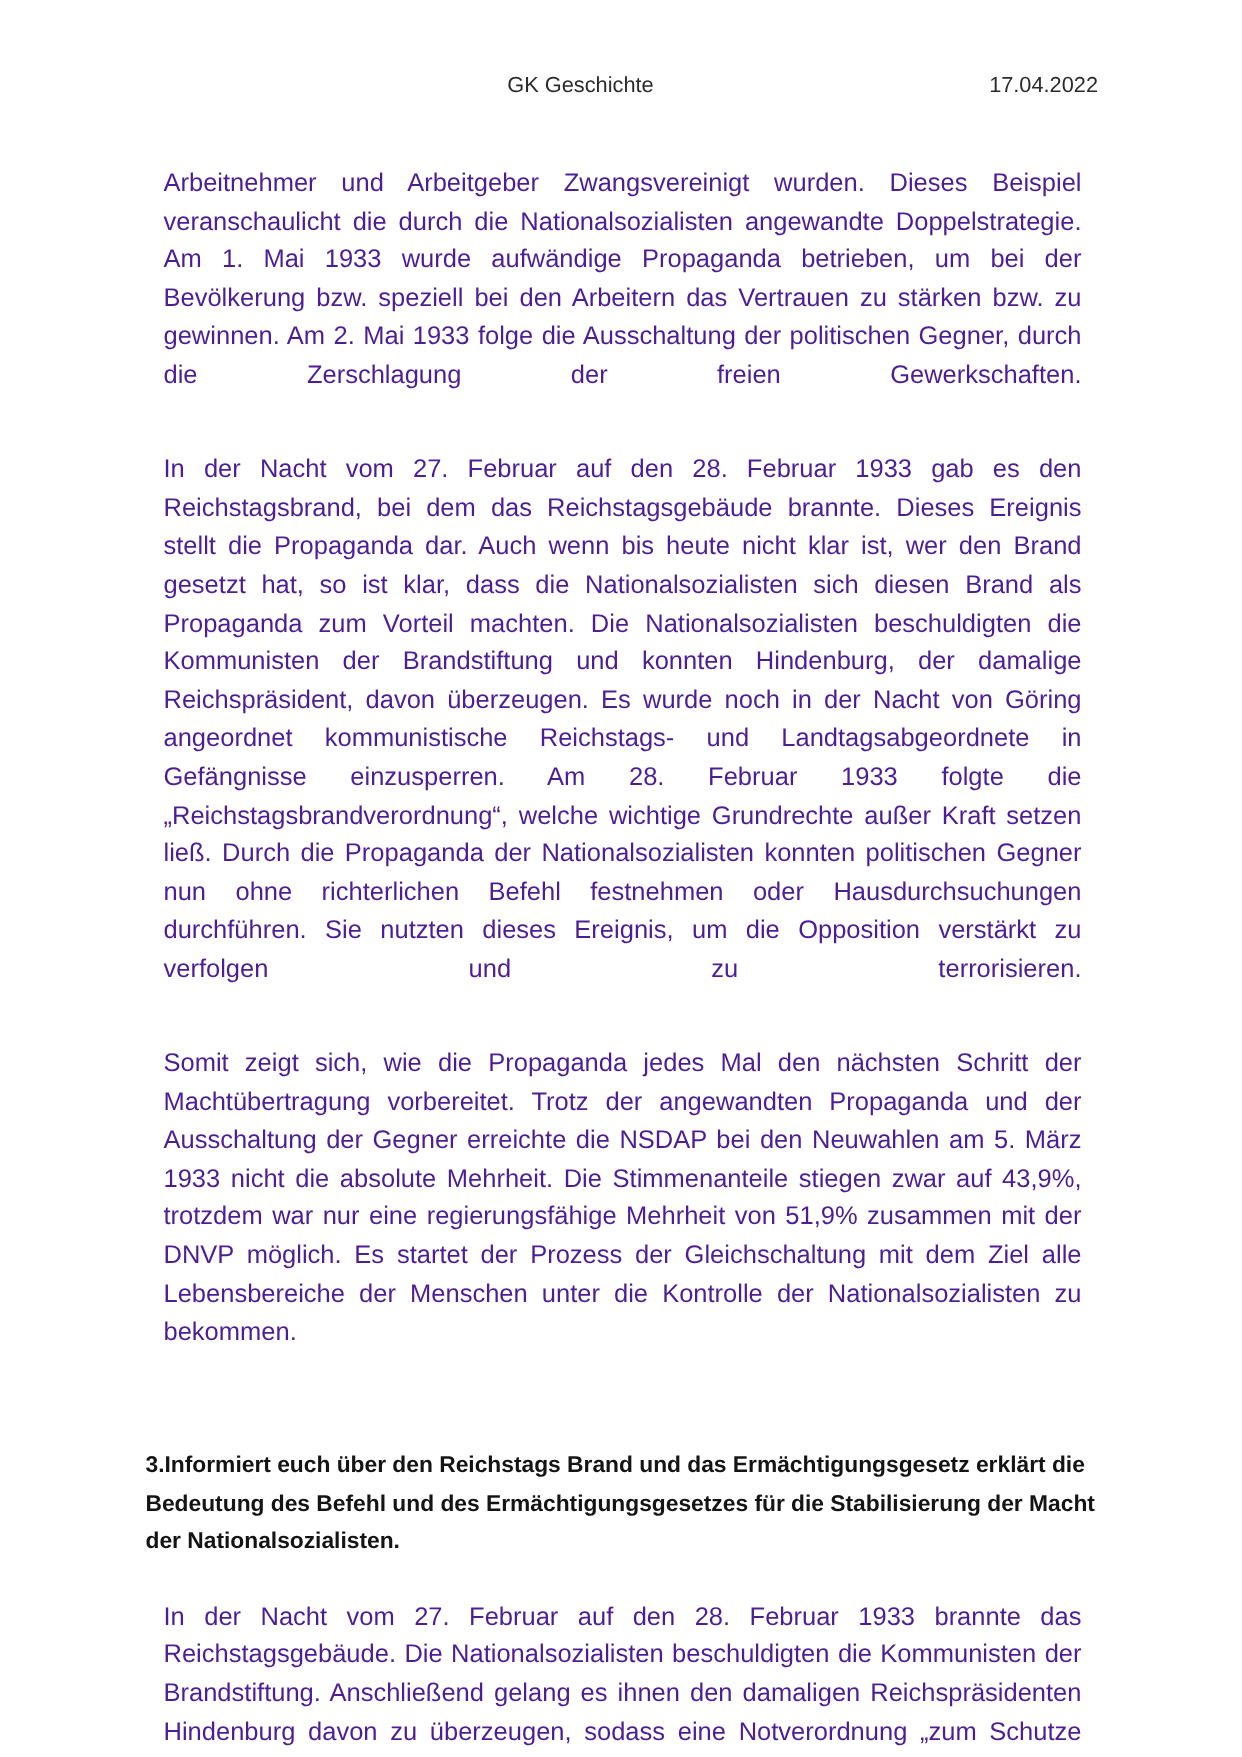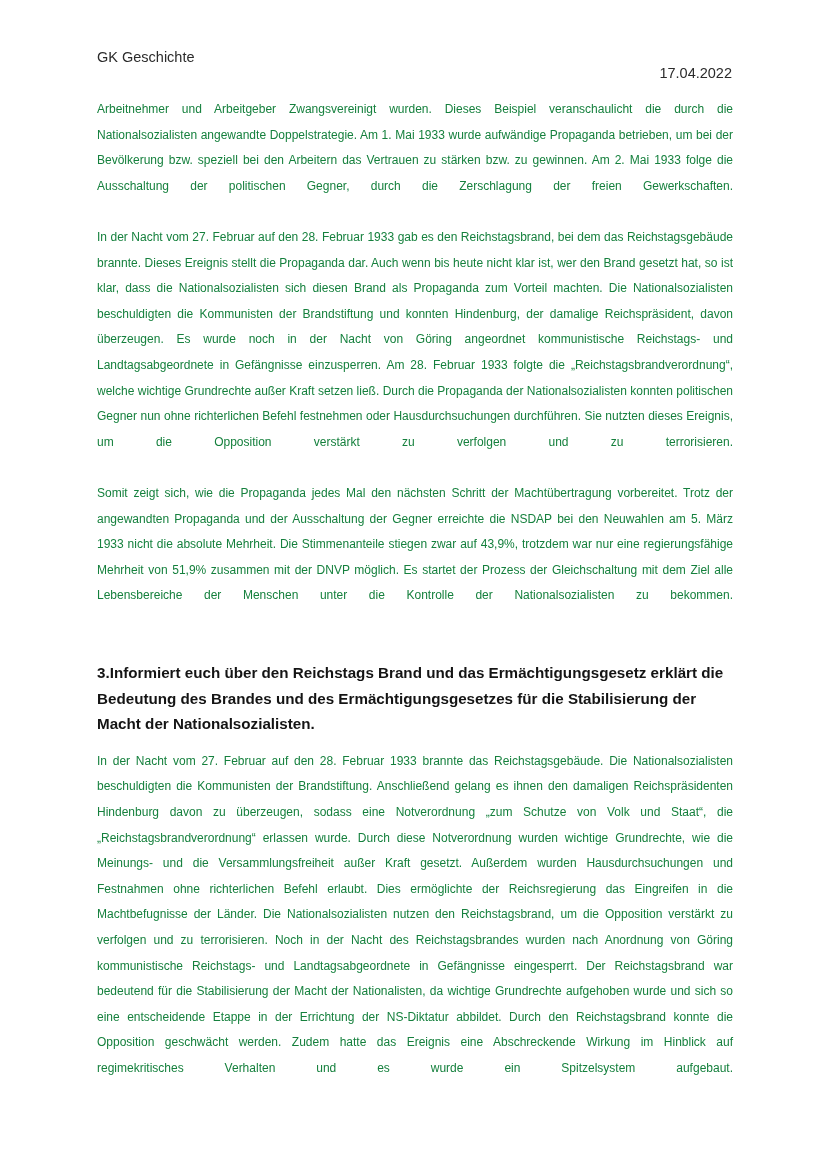--- a/index.html
+++ b/index.html
@@ -27,45 +27,46 @@
     width: 635px;
     height: 22px;
     font-size: 14.5px;
     line-height: 22px;
     color: #2b2b2b;
   }
   .header-title {
     position: absolute;
     left: 0;
     right: 0;
+    text-align: center;
     padding-right: 55px;
     white-space: nowrap;
   }
   .header-date {
     position: absolute;
     right: 0;
-    top: 16px;
+    top: 0;
     white-space: nowrap;
   }
 
   
   .content {
     position: absolute;
     left: 97px;
     top: 97px;
     width: 636px;
   }
 
   .para {
-    margin: 0;
-    font-size: 12px;
+    margin: 12px;
+    font-size: 17px;
     line-height: 25.6px;
     text-align: justify;
     text-justify: inter-word;
-    color: #15803d;
+    color: #4c1d95;
     hyphens: none;
   }
 
   
   .para:after {
     content: "";
     display: inline-block;
     width: 100%;
   }
 
@@ -111,21 +112,21 @@
     <p class="para">Arbeitnehmer und Arbeitgeber Zwangsvereinigt wurden. Dieses Beispiel veranschaulicht die durch die Nationalsozialisten angewandte Doppelstrategie. Am 1. Mai 1933 wurde aufwändige Propaganda betrieben, um bei der Bevölkerung bzw. speziell bei den Arbeitern das Vertrauen zu stärken bzw. zu gewinnen. Am 2. Mai 1933 folge die Ausschaltung der politischen Gegner, durch die Zerschlagung der freien Gewerkschaften.</p>
 
     <p class="para">In der Nacht vom 27. Februar auf den 28. Februar 1933 gab es den Reichstagsbrand, bei dem das Reichstagsgebäude brannte. Dieses Ereignis stellt die Propaganda dar. Auch wenn bis heute nicht klar ist, wer den Brand gesetzt hat, so ist klar, dass die Nationalsozialisten sich diesen Brand als Propaganda zum Vorteil machten. Die Nationalsozialisten beschuldigten die Kommunisten der Brandstiftung und konnten Hindenburg, der damalige Reichspräsident, davon überzeugen. Es wurde noch in der Nacht von Göring angeordnet kommunistische Reichstags- und Landtagsabgeordnete in Gefängnisse einzusperren. Am 28. Februar 1933 folgte die „Reichstagsbrandverordnung“, welche wichtige Grundrechte außer Kraft setzen ließ. Durch die Propaganda der Nationalsozialisten konnten politischen Gegner nun ohne richterlichen Befehl festnehmen oder Hausdurchsuchungen durchführen. Sie nutzten dieses Ereignis, um die Opposition verstärkt zu verfolgen und zu terrorisieren.</p>
 
     <p class="para">Somit zeigt sich, wie die Propaganda jedes Mal den nächsten Schritt der Machtübertragung vorbereitet. Trotz der angewandten Propaganda und der Ausschaltung der Gegner erreichte die NSDAP bei den Neuwahlen am 5. März 1933 nicht die absolute Mehrheit. Die Stimmenanteile stiegen zwar auf 43,9%, trotzdem war nur eine regierungsfähige Mehrheit von 51,9% zusammen mit der DNVP möglich. Es startet der Prozess der Gleichschaltung mit dem Ziel alle Lebensbereiche der Menschen unter die Kontrolle der Nationalsozialisten zu bekommen.</p>
 
     <div class="block-gap"></div>
 
     <p class="task-heading">
       <span class="num">3.</span><span class="lead-regular">Informiert euch über den Reichstags Brand und das Ermächtigungsgesetz erklärt die</span>
-      <span class="bold-rest">Bedeutung des Brandes und des Ermächtigungsgesetzes für die Stabilisierung der Macht der Nationalsozialisten.</span>
+      <span class="bold-rest">Bedeutung des Befehl und des Ermächtigungsgesetzes für die Stabilisierung der Macht der Nationalsozialisten.</span>
     </p>
 
     <div class="spacer-sm"></div>
 
     <p class="para">In der Nacht vom 27. Februar auf den 28. Februar 1933 brannte das Reichstagsgebäude. Die Nationalsozialisten beschuldigten die Kommunisten der Brandstiftung. Anschließend gelang es ihnen den damaligen Reichspräsidenten Hindenburg davon zu überzeugen, sodass eine Notverordnung „zum Schutze von Volk und Staat“, die „Reichstagsbrandverordnung“ erlassen wurde. Durch diese Notverordnung wurden wichtige Grundrechte, wie die Meinungs- und die Versammlungsfreiheit außer Kraft gesetzt. Außerdem wurden Hausdurchsuchungen und Festnahmen ohne richterlichen Befehl erlaubt. Dies ermöglichte der Reichsregierung das Eingreifen in die Machtbefugnisse der Länder. Die Nationalsozialisten nutzen den Reichstagsbrand, um die Opposition verstärkt zu verfolgen und zu terrorisieren. Noch in der Nacht des Reichstagsbrandes wurden nach Anordnung von Göring kommunistische Reichstags- und Landtagsabgeordnete in Gefängnisse eingesperrt. Der Reichstagsbrand war bedeutend für die Stabilisierung der Macht der Nationalisten, da wichtige Grundrechte aufgehoben wurde und sich so eine entscheidende Etappe in der Errichtung der NS-Diktatur abbildet. Durch den Reichstagsbrand konnte die Opposition geschwächt werden. Zudem hatte das Ereignis eine Abschreckende Wirkung im Hinblick auf regimekritisches Verhalten und es wurde ein Spitzelsystem aufgebaut.</p>
 
   </div>
 
 </div>
 

